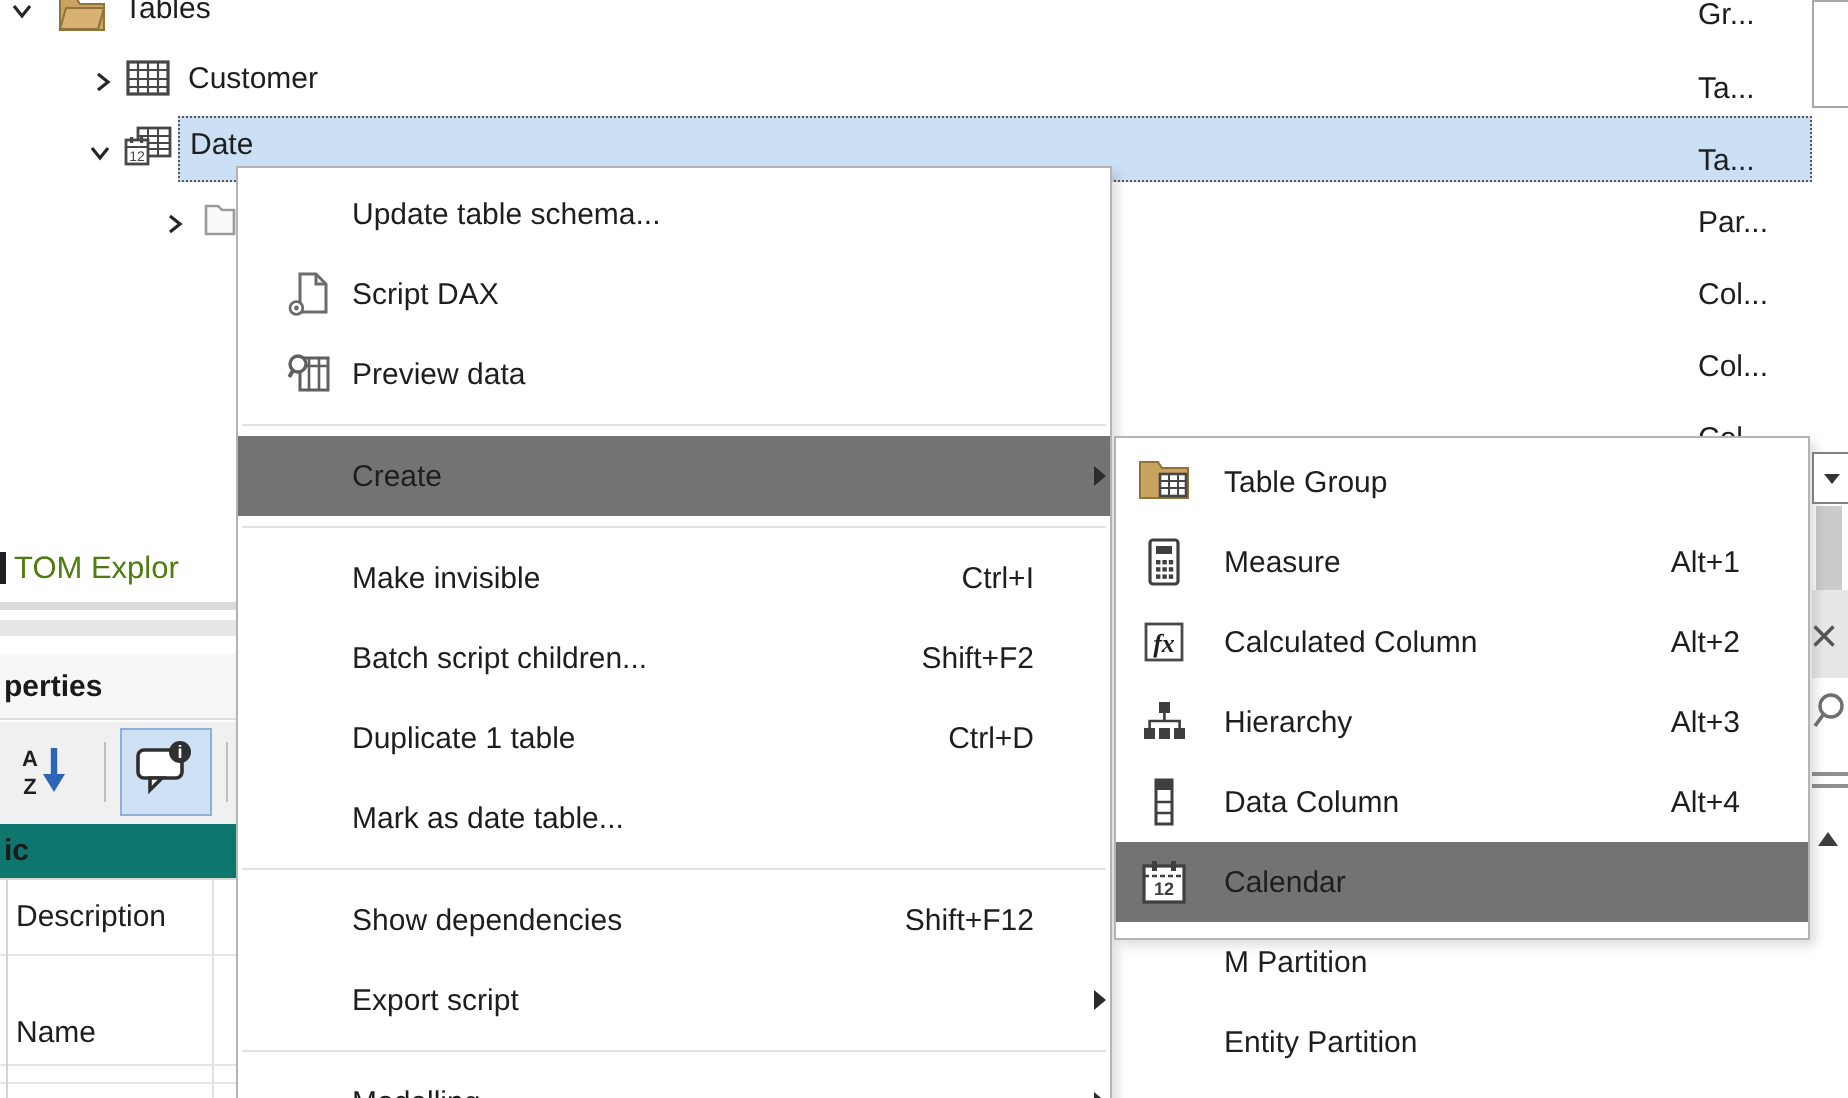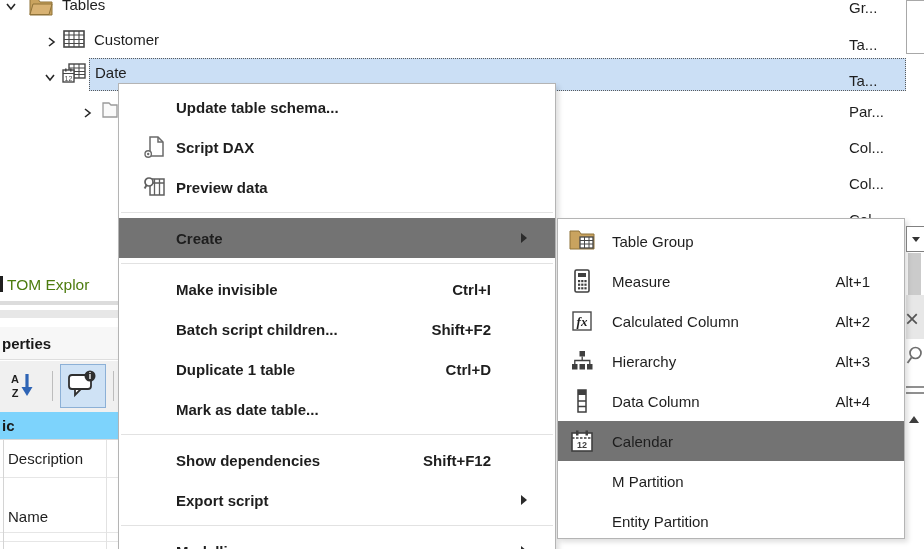--- a/index.html
+++ b/index.html
@@ -13,23 +13,23 @@
   .tree-label{position:absolute;font-size:15px;color:#1e1e1e;height:20px;line-height:20px;z-index:2;white-space:nowrap;}
   .chev{position:absolute;width:12px;height:12px;z-index:2;}
   .ticon{position:absolute;z-index:2;}
   #tree-selection{position:absolute;left:89px;top:58px;width:817px;height:33px;
     background:#cbdff5;border:1px dotted #5a5a5a;box-sizing:border-box;z-index:1;}
   .val{position:absolute;left:849px;font-size:15px;color:#1e1e1e;height:20px;line-height:20px;z-index:3;white-space:nowrap;}
   
   .menu{position:absolute;background:#ffffff;border:1px solid #b4b4b4;
     box-shadow:3px 3px 5px rgba(0,0,0,.13);box-sizing:border-box;}
   #main-menu{left:118px;top:83px;width:438px;height:487px;padding-top:3px;z-index:10;}
-  #create-submenu{left:557px;top:218px;width:348px;height:321px;padding-top:2px;z-index:11;}
+  #create-submenu{left:557px;top:218px;width:348px;height:252px;padding-top:2px;z-index:11;}
   .mi{position:relative;height:40px;display:flex;align-items:center;font-size:15px;color:#1e1e1e;box-sizing:border-box;}
-  #main-menu .mi{padding-left:57px;padding-right:28px;font-weight:bold;}
+  #main-menu .mi{padding-left:57px;padding-right:2px;}
   #create-submenu .mi{padding-left:54px;padding-right:12px;}
   .mi .lbl{flex:1;white-space:nowrap;}
   .mi .sc{white-space:nowrap;color:#1e1e1e;}
   #main-menu .mi .sc{margin-right:36px;}
   #create-submenu .mi .sc{margin-right:22px;}
   .mi.hl{background:#737373;}
   .sep{height:1px;background:#e2e2e2;margin:5px 2px;}
   .arr{width:0;height:0;border-top:5px solid transparent;border-bottom:5px solid transparent;border-left:6px solid #2b2b2b;}
   .mi .mic{position:absolute;left:24px;top:50%;transform:translateY(-50%);width:24px;height:24px;}
   #create-submenu .mi .mic{left:11px;width:26px;height:26px;}
@@ -37,21 +37,21 @@
   #tom-tick{left:0;top:276px;width:3px;height:16px;background:#1f1f1f;z-index:2;}
   #tom-title{left:7px;top:271px;height:28px;line-height:28px;font-size:15.5px;color:#4d7c0f;z-index:2;}
   .band{left:0;width:118px;z-index:2;}
   #props-header{left:0;top:327px;width:118px;height:33px;background:#f7f7f7;border-bottom:1px solid #dedede;
     display:flex;align-items:center;padding-left:2px;font-size:15px;font-weight:bold;color:#1a1a1a;box-sizing:border-box;z-index:2;}
   #props-toolbar{left:0;top:361px;width:118px;height:51px;background:#f0f0f0;z-index:2;}
   .tb-sep{position:absolute;width:1px;height:30px;top:10px;background:#bdbdbd;}
   .tb-btn{position:absolute;display:flex;align-items:center;justify-content:center;box-sizing:border-box;}
   #btn-sort{left:6px;top:7px;width:34px;height:38px;}
   #btn-comment{left:60px;top:3px;width:46px;height:44px;background:#cfe2f5;border:1px solid #8cb0d6;}
-  #props-category{left:0;top:412px;width:118px;height:28px;background:#7dd3fc;border-bottom:1px solid #d8d8d8;
+  #props-category{left:0;top:412px;width:118px;height:28px;background:#0f766e;border-bottom:1px solid #d8d8d8;
     display:flex;align-items:center;padding-left:2px;font-size:15px;font-weight:bold;color:#1a1a1a;box-sizing:border-box;z-index:2;}
   .prow{position:absolute;left:0;width:118px;background:#fff;border-bottom:1px solid #e6e6e6;
     display:flex;align-items:center;padding-left:8px;font-size:15px;color:#1e1e1e;box-sizing:border-box;z-index:2;}
   #prop-lborder{left:3px;top:440px;width:1px;height:109px;background:#d4d4d4;z-index:3;}
   #prop-splitter{left:106px;top:440px;width:1px;height:109px;background:#e2e2e2;z-index:3;}
   
   .rs{z-index:4;}
   #rs-thumb{left:906px;top:0;width:20px;height:54px;background:#fff;border:1px solid #a8a8a8;box-sizing:border-box;}
   #rs-combo{left:906px;top:226px;width:19px;height:26px;background:#fff;border:1px solid #808080;
     display:flex;align-items:center;justify-content:center;box-sizing:border-box;z-index:12;}

